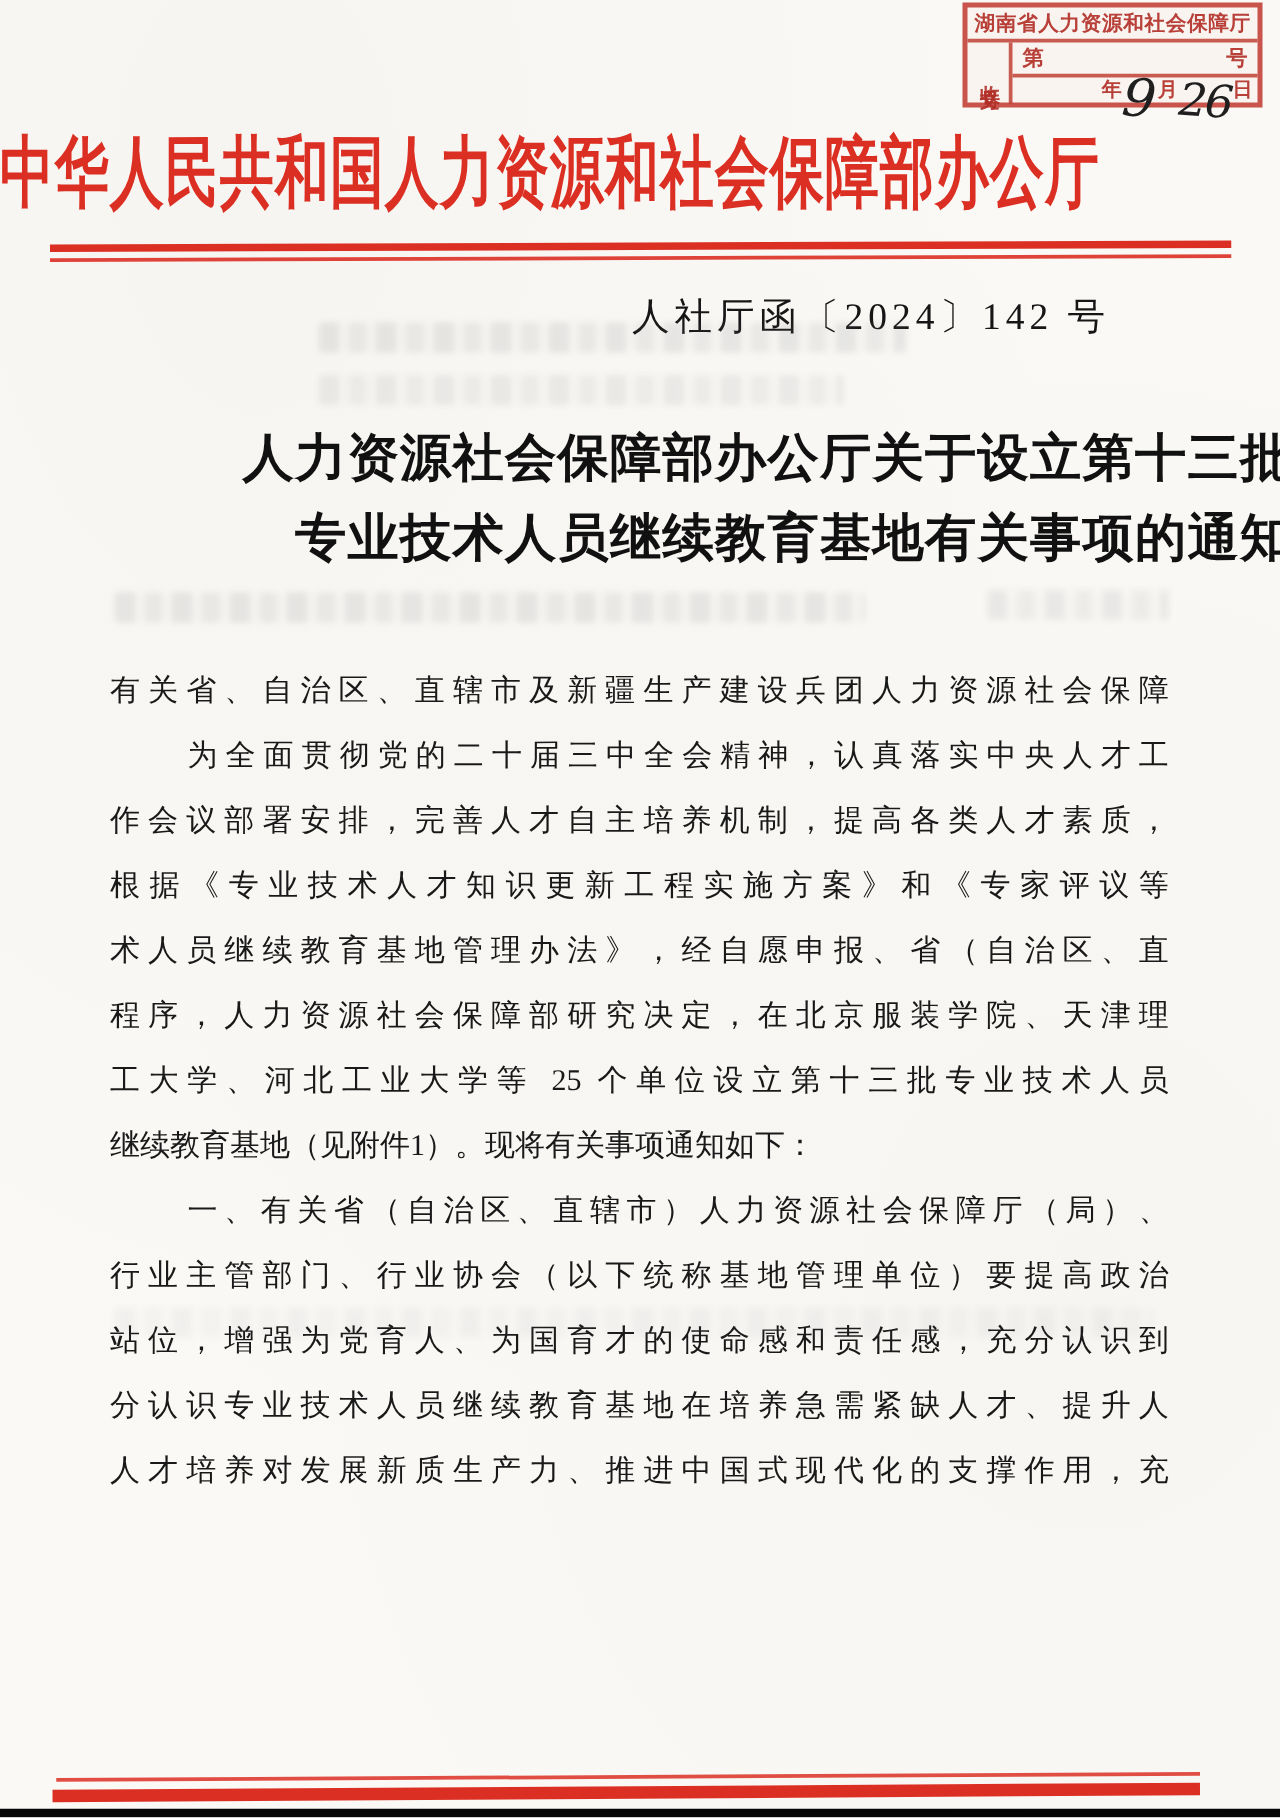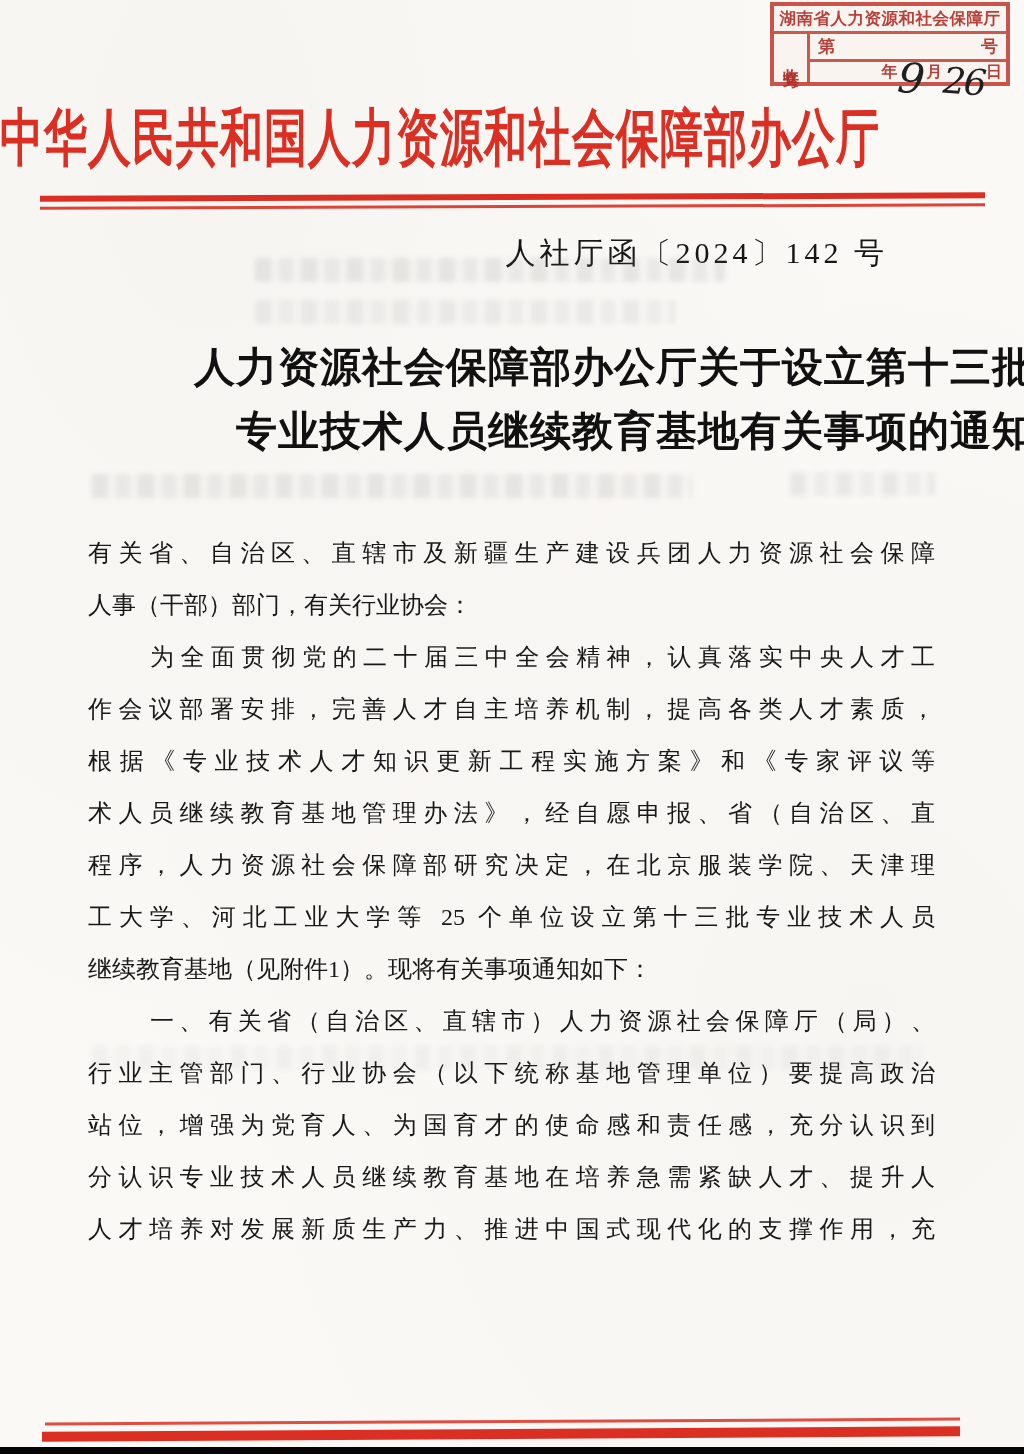--- a/index.html
+++ b/index.html
@@ -147,21 +147,20 @@
 
   <div class="doc-number">人社厅函〔2024〕142 号</div>
 
   <div class="doc-title">
     <div>人力资源社会保障部办公厅关于设立第十三批</div>
     <div>专业技术人员继续教育基地有关事项的通知</div>
   </div>
 
   <div class="body-text">
     <div class="bline">有关省、自治区、直辖市及新疆生产建设兵团人力资源社会保障</div>
-    <div class="bline para-end">人事（干部）部门，有关行业协会：</div>
     <div class="bline indent">为全面贯彻党的二十届三中全会精神，认真落实中央人才工</div>
     <div class="bline">作会议部署安排，完善人才自主培养机制，提高各类人才素质，</div>
     <div class="bline">根据《专业技术人才知识更新工程实施方案》和《专家评议等</div>
     <div class="bline">术人员继续教育基地管理办法》，经自愿申报、省（自治区、直</div>
     <div class="bline">程序，人力资源社会保障部研究决定，在北京服装学院、天津理</div>
     <div class="bline">工大学、河北工业大学等 25 个单位设立第十三批专业技术人员</div>
     <div class="bline para-end">继续教育基地（见附件1）。现将有关事项通知如下：</div>
     <div class="bline indent">一、有关省（自治区、直辖市）人力资源社会保障厅（局）、</div>
     <div class="bline">行业主管部门、行业协会（以下统称基地管理单位）要提高政治</div>
     <div class="bline">站位，增强为党育人、为国育才的使命感和责任感，充分认识到</div>

